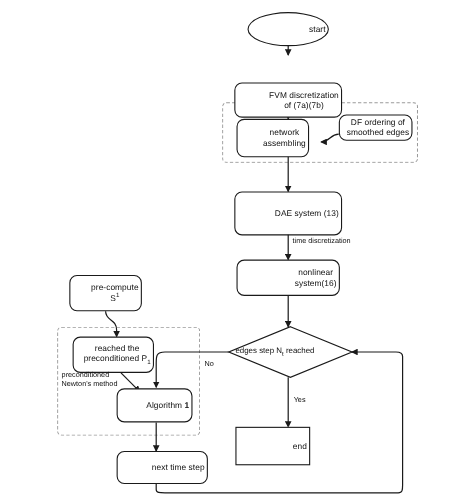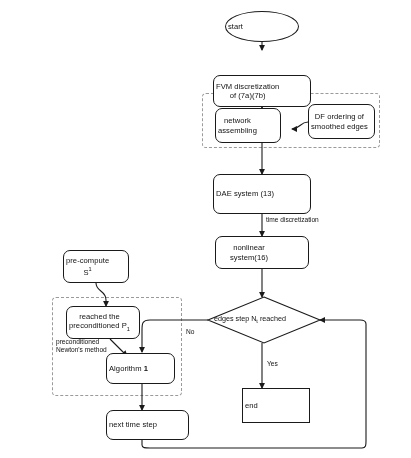--- a/index.html
+++ b/index.html
@@ -24,21 +24,21 @@
     top: 0;
     width: 411px;
     height: 458px;
     pointer-events: none;
   }
   .node {
     position: absolute;
     box-sizing: border-box;
     display: flex;
     align-items: center;
-    justify-content: flex-start;
+    justify-content: flex-end;
     text-align: center;
     color: #111111;
     font-size: 7.6px;
     line-height: 1.25;
     background: #ffffff;
     border: 1px solid #1a1a1a;
     letter-spacing: 0.05px;
   }
   .node.rounded { border-radius: 7px; }
   .node.sharp   { border-radius: 0; border-width: 1.4px; }
@@ -119,21 +119,21 @@
     </span>
   </div>
 
   <div class="node rounded" style="left:215px; top:108px; width:66px; height:35px;">
     <span class="lbl">
       <span>network</span><br>
       <span>assembling</span>
     </span>
   </div>
 
-  <div class="node rounded" style="left:308px; top:104px; width:67px; height:35px;">
+  <div class="node rounded" style="left:308px; top:104px; width:67px; height:24px;">
     <span class="lbl">
       <span>DF ordering of</span><br>
       <span>smoothed edges</span>
     </span>
   </div>
 
   <div class="node rounded" style="left:213px; top:174px; width:98px; height:40px;">
     <span class="lbl">DAE system (13)</span>
   </div>
 
@@ -181,17 +181,17 @@
   <div class="node rounded" style="left:106px; top:353px; width:69px; height:31px;">
     <span class="lbl">
       <span>Algorithm </span><span class="bold1">1</span>
     </span>
   </div>
 
   <div class="node rounded" style="left:106px; top:410px; width:83px; height:30px;">
     <span class="lbl">next time step</span>
   </div>
 
-  <div class="node sharp" style="left:214px; top:388px; width:68px; height:35px;margin-left:28px;">
+  <div class="node sharp" style="left:214px; top:388px; width:68px; height:35px;">
     <span class="lbl">end</span>
   </div>
 
 </div>
 
 </body></html>

